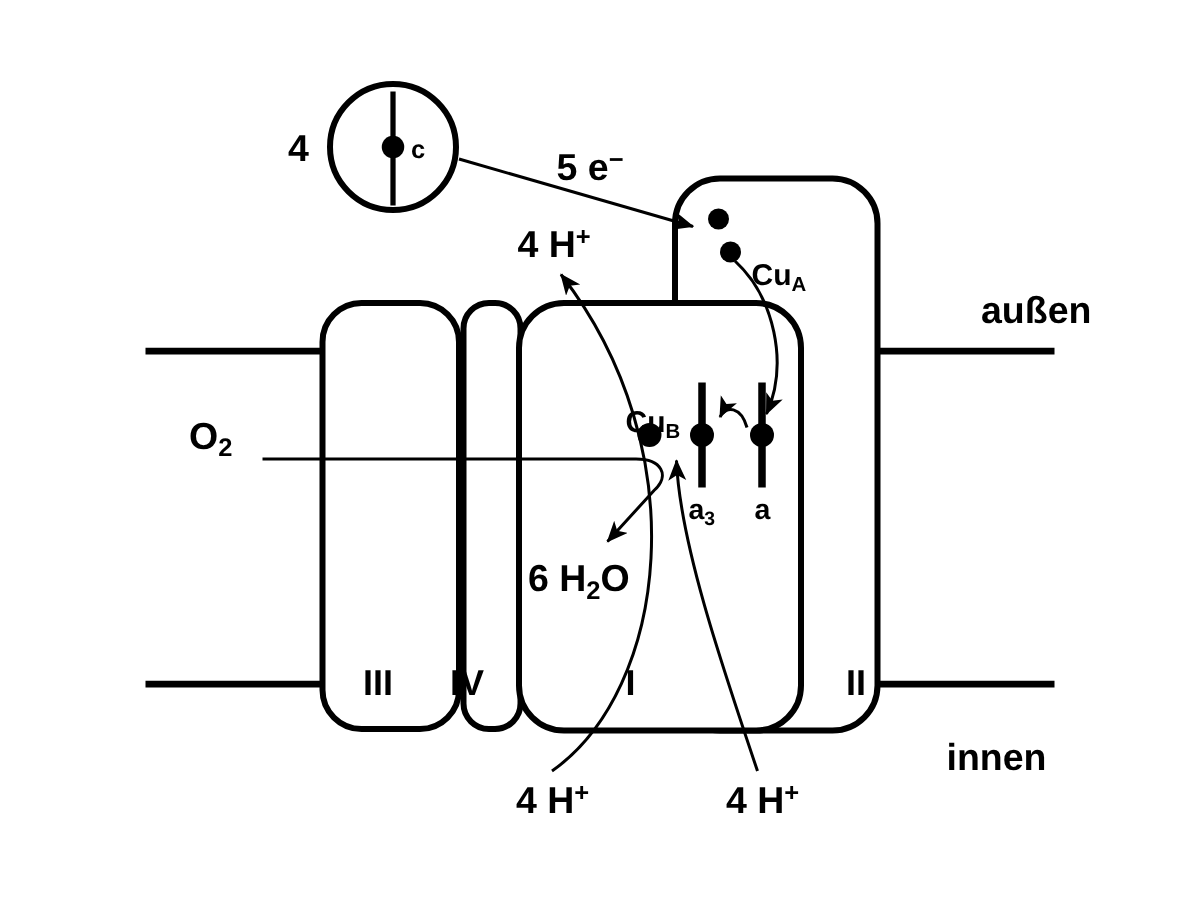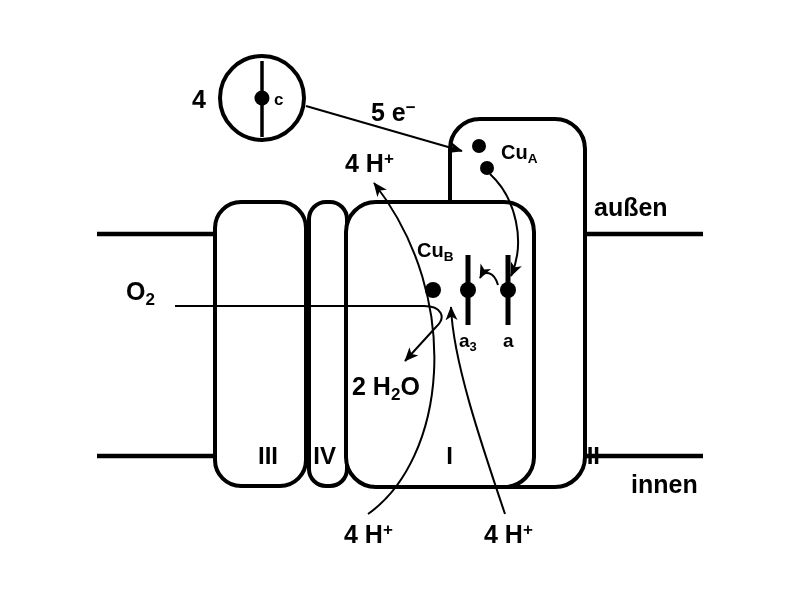--- a/index.html
+++ b/index.html
@@ -12,24 +12,24 @@
   .stage { position: absolute; left: 0; top: 0; width: 800px; height: 600px; }
   .stage svg { position: absolute; left: 0; top: 0; }
   .lbl {
     position: absolute;
     font-weight: bold;
     color: #000;
     white-space: nowrap;
     line-height: 1;
   }
   .big   { font-size: 25px; }
-  .med   { font-size: 20px; }
+  .med   { font-size: 20px; margin-top: 32px; }
   .sm    { font-size: 19px; text-align: center; }
   .tiny  { font-size: 17px; }
-  .roman { font-size: 24px; width: 36px; text-align: right; }
+  .roman { font-size: 24px; width: 36px; text-align: left; }
   .sub { font-size: 0.68em; position: relative; top: 0.30em; }
   .sup { font-size: 0.68em; position: relative; top: -0.45em; }
 </style>
 </head>
 <body>
 
 <div class="stage">
 
   <svg width="800" height="600" viewBox="0 0 800 600">
     <defs>
@@ -85,27 +85,27 @@
 
   <div class="lbl med" style="left:501px; top:142px"><span>Cu</span><span class="sub">A</span></div>
 
   <div class="lbl med" style="left:417px; top:240px"><span>Cu</span><span class="sub">B</span></div>
 
   <div class="lbl sm" style="left:459px; top:331px"><span>a</span><span class="sub">3</span></div>
   <div class="lbl sm" style="left:503px; top:331px">a</div>
 
   <div class="lbl big" style="left:126px; top:279px"><span>O</span><span class="sub">2</span></div>
 
-  <div class="lbl big" style="left:352px; top:374px"><span>2 H</span><span class="sub">2</span><span>O</span></div>
+  <div class="lbl big" style="left:352px; top:374px"><span>6 H</span><span class="sub">2</span><span>O</span></div>
 
   <div class="lbl big" style="left:344px; top:522px"><span>4 H</span><span class="sup">+</span></div>
 
   <div class="lbl big" style="left:484px; top:522px"><span>4 H</span><span class="sup">+</span></div>
 
-  <div class="lbl big" style="left:594px; top:195px">außen</div>
-  <div class="lbl big" style="left:631px; top:472px">innen</div>
+  <div class="lbl big" style="left:654px; top:195px">außen</div>
+  <div class="lbl big" style="left:631px; top:493px">innen</div>
 
   <div class="lbl roman" style="left:242px; top:444px">III</div>
   <div class="lbl roman" style="left:300px; top:444px">IV</div>
   <div class="lbl roman" style="left:417px; top:444px">I</div>
   <div class="lbl roman" style="left:564px; top:444px">II</div>
 
 </div>
 
 </body></html>

